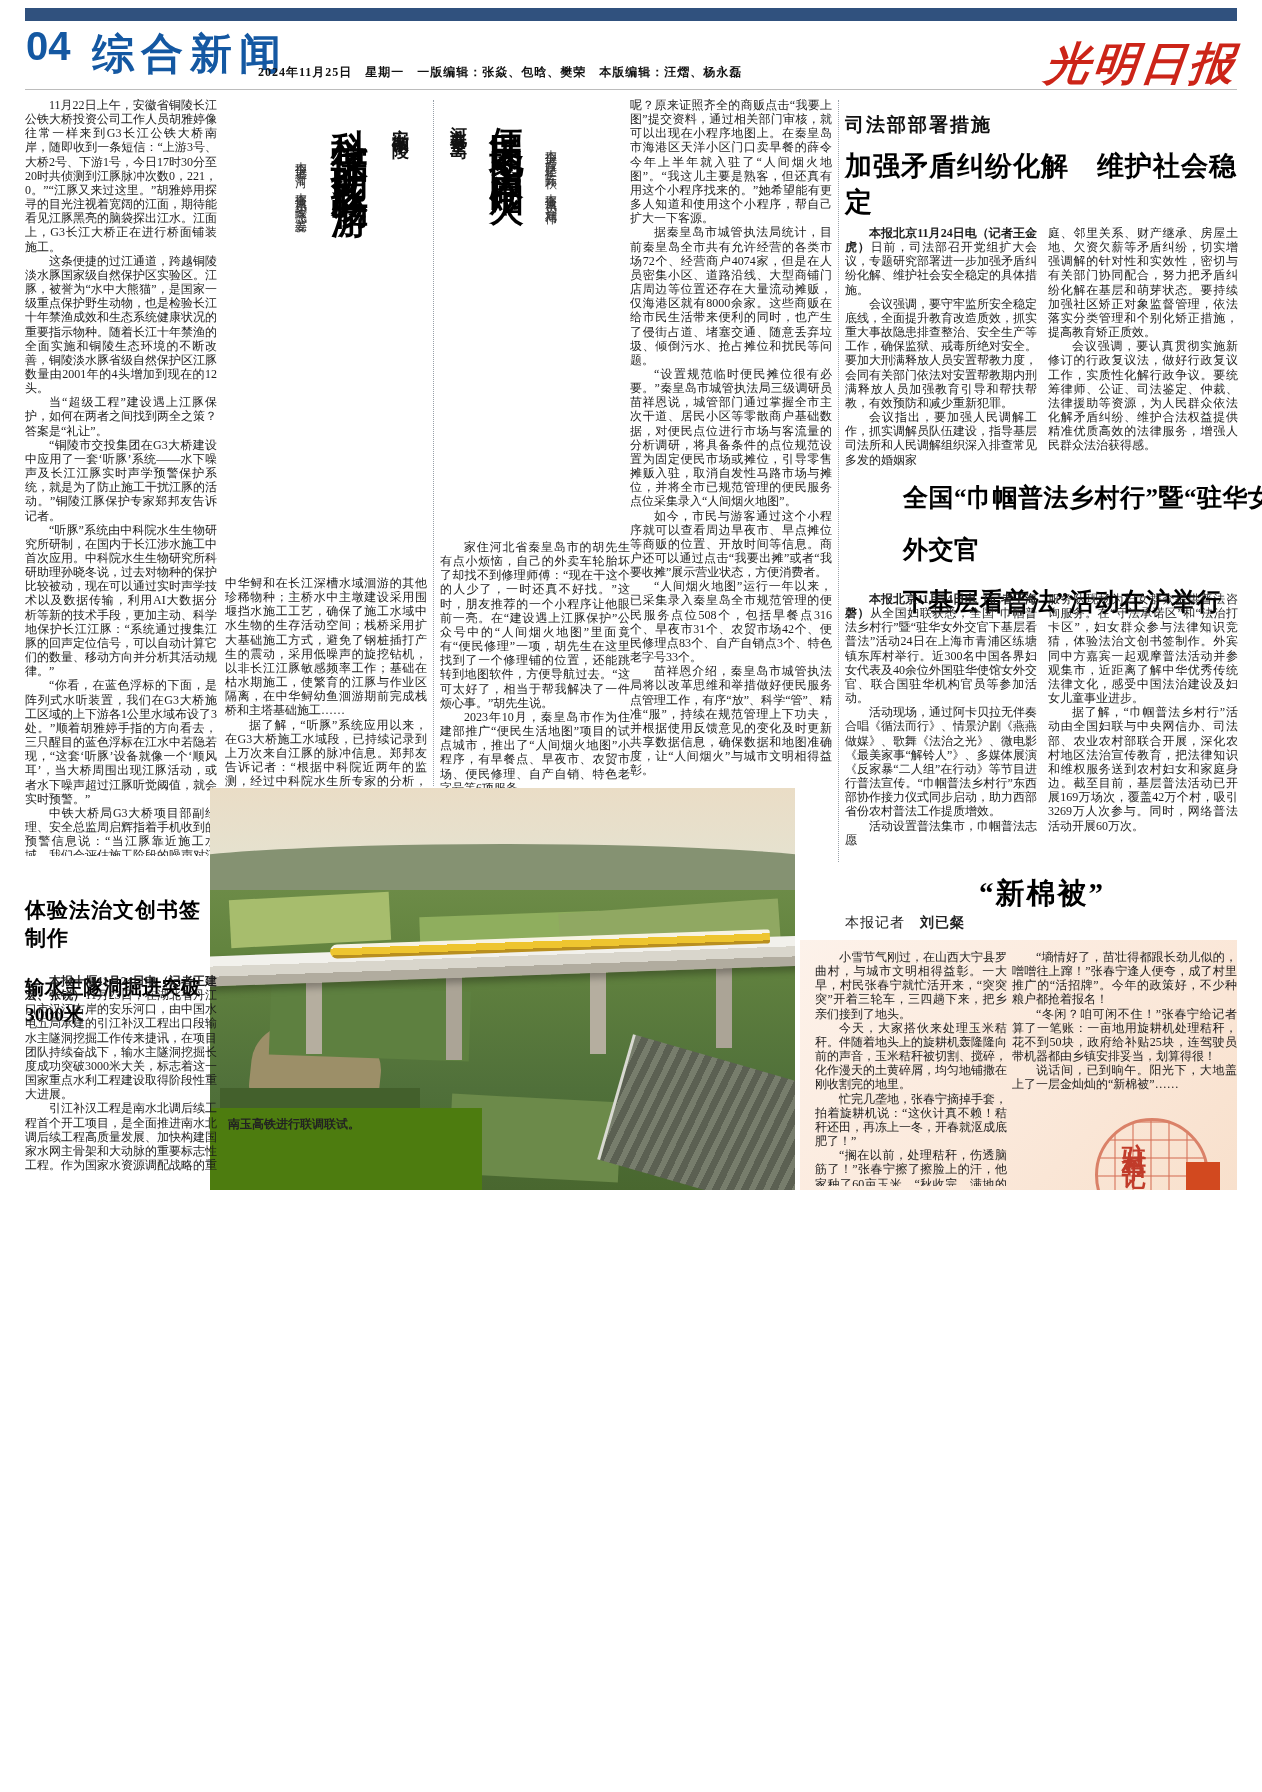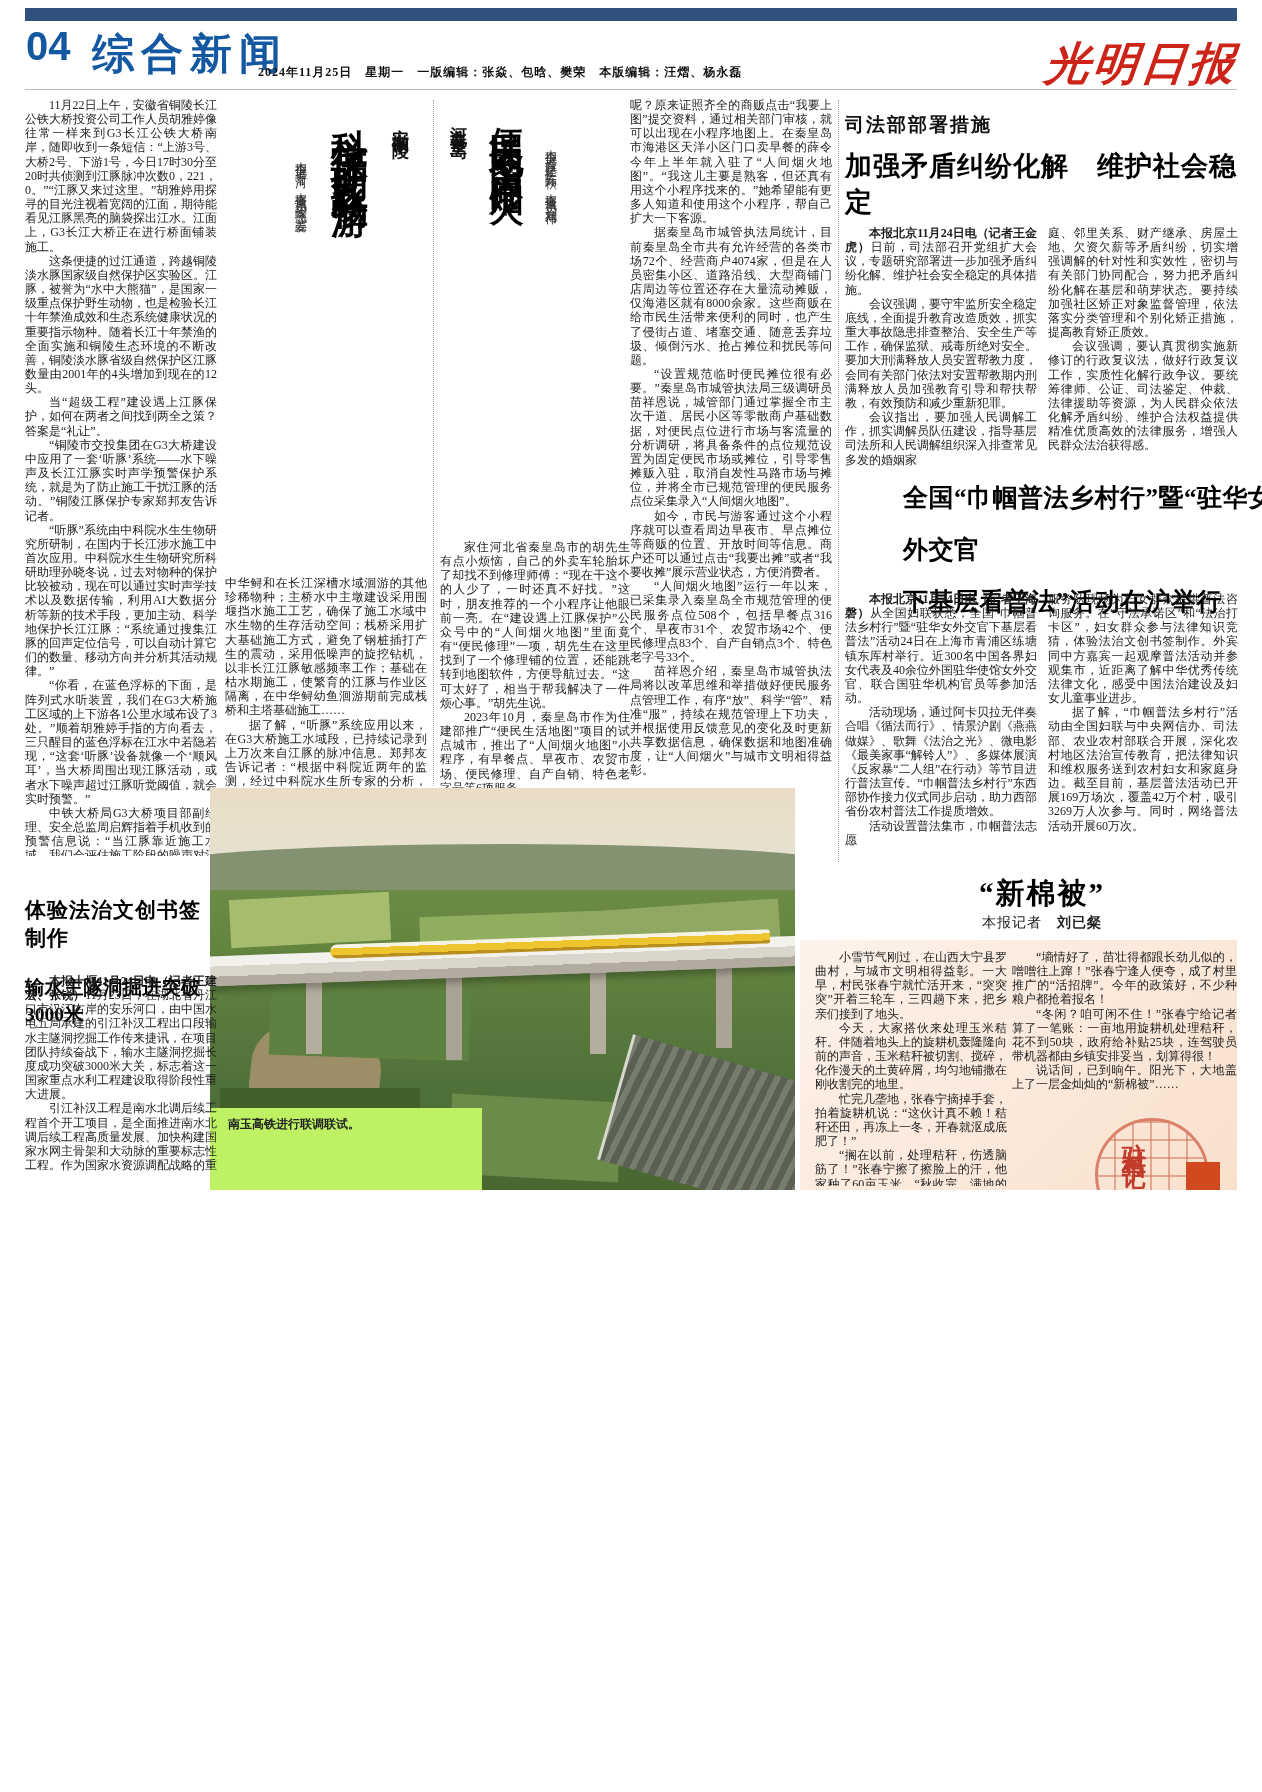--- a/index.html
+++ b/index.html
@@ -25,21 +25,21 @@
   .vkicker{display:block;font-size:17px;font-weight:700;letter-spacing:4px;padding-top:16px;color:#111;}
   .vtitle{display:block;font-size:37px;font-weight:900;letter-spacing:9px;margin:0 15px;color:#000;}
   .vtitle2{display:block;font-size:34px;font-weight:900;letter-spacing:8px;margin:0 13px;color:#000;}
   .vbyline{display:block;font-size:12px;letter-spacing:2px;padding-top:52px;color:#333;}
   .dotline{border-left:1px dotted #98a0a8;width:0;}
   
   .kicker-h{font-size:19px;font-weight:700;color:#111;letter-spacing:2px;}
   .title-h{font-size:27px;font-weight:900;color:#000;letter-spacing:1px;}
   .title-h2{font-size:25px;font-weight:900;color:#000;line-height:52px;letter-spacing:0.5px;}
   .title-c{font-size:29px;font-weight:900;color:#000;text-align:center;letter-spacing:2px;}
-  .byline-c{font-size:14px;text-align:center;color:#222;letter-spacing:1px;}
+  .byline-c{font-size:14px;color:#222;letter-spacing:1px;}
   .yj-t1{font-size:21px;font-weight:900;letter-spacing:1px;color:#000;}
   .yj-t2{font-size:19.5px;font-weight:900;color:#000;}
   
   .cream{background:linear-gradient(135deg,#fdf2ea 0%,#fbe9db 55%,#f8e0cc 100%);}
   .sealtext{writing-mode:vertical-rl;font-size:24px;font-weight:900;color:#c13b2a;letter-spacing:7px;}
   .sealcircle{border:3px solid #da8168;border-radius:50%;background:
     repeating-linear-gradient(0deg,transparent 0 16px,rgba(214,115,90,.55) 16px 18px),
     repeating-linear-gradient(90deg,transparent 0 16px,rgba(214,115,90,.55) 16px 18px);}
   .sealsquare{background:#d2491f;}
   
@@ -147,21 +147,21 @@
     <div class="ph" style="left:240px;top:310px;width:170px;height:80px;background:#6c8a4a;transform:rotate(3deg);"></div>
     <div class="ph" style="left:96px;top:182px;width:16px;height:84px;background:#b5ae9f;"></div>
     <div class="ph" style="left:236px;top:188px;width:16px;height:84px;background:#aba496;"></div>
     <div class="ph" style="left:380px;top:182px;width:16px;height:84px;background:#b5ae9f;"></div>
     <div class="ph" style="left:506px;top:176px;width:16px;height:84px;background:#aba496;"></div>
     <div class="ph" style="left:400px;top:280px;width:260px;height:130px;background:repeating-linear-gradient(100deg,#777d6c 0 6px,#5b6052 6px 13px);transform:rotate(16deg);border-left:3px solid #d9d9d2;"></div>
     <div class="ph" style="left:-12px;top:158px;width:620px;height:30px;background:linear-gradient(180deg,#f2f1ec 0 34%,#d9d6cc 34% 68%,#b1ac9f 68% 100%);transform:rotate(-2deg);box-shadow:0 5px 7px rgba(0,0,0,.28);"></div>
     <div class="ph" style="left:120px;top:149px;width:440px;height:14px;background:linear-gradient(180deg,#f7f3e2 0 28%,#eec52f 28% 78%,#b98f1f 78% 100%);border-radius:10px 3px 3px 10px;transform:rotate(-2deg);"></div>
   </div>
 
-  <div class="abs" style="left:210px;top:1108px;width:272px;height:82px;background:#bef264;">
+  <div class="abs" style="left:210px;top:1108px;width:272px;height:82px;background:#4d7c0f;">
     <div class="caption" style="padding:8px 0 0 18px;">南玉高铁进行联调联试。</div>
   </div>
 
   <div class="abs yj-t1" style="left:25px;top:896px;width:195px;">体验法治文创书签制作</div>
   <div class="abs yj-t2" style="left:25px;top:934px;width:195px;margin-top:40px;">输水主隧洞掘进突破3000米</div>
   <div class="abs bodytext" style="left:25px;top:974px;width:192px;height:216px;">
     <p><b class="lead">本报十堰11月24日电（记者王建宏、张锐）</b><span>11月23日，在湖北省丹江口市汉江右岸的安乐河口，由中国水电五局承建的引江补汉工程出口段输水主隧洞挖掘工作传来捷讯，在项目团队持续奋战下，输水主隧洞挖掘长度成功突破3000米大关，标志着这一国家重点水利工程建设取得阶段性重大进展。</span></p>
     <p>引江补汉工程是南水北调后续工程首个开工项目，是全面推进南水北调后续工程高质量发展、加快构建国家水网主骨架和大动脉的重要标志性工程。作为国家水资源调配战略的重</p>
   </div>
 

